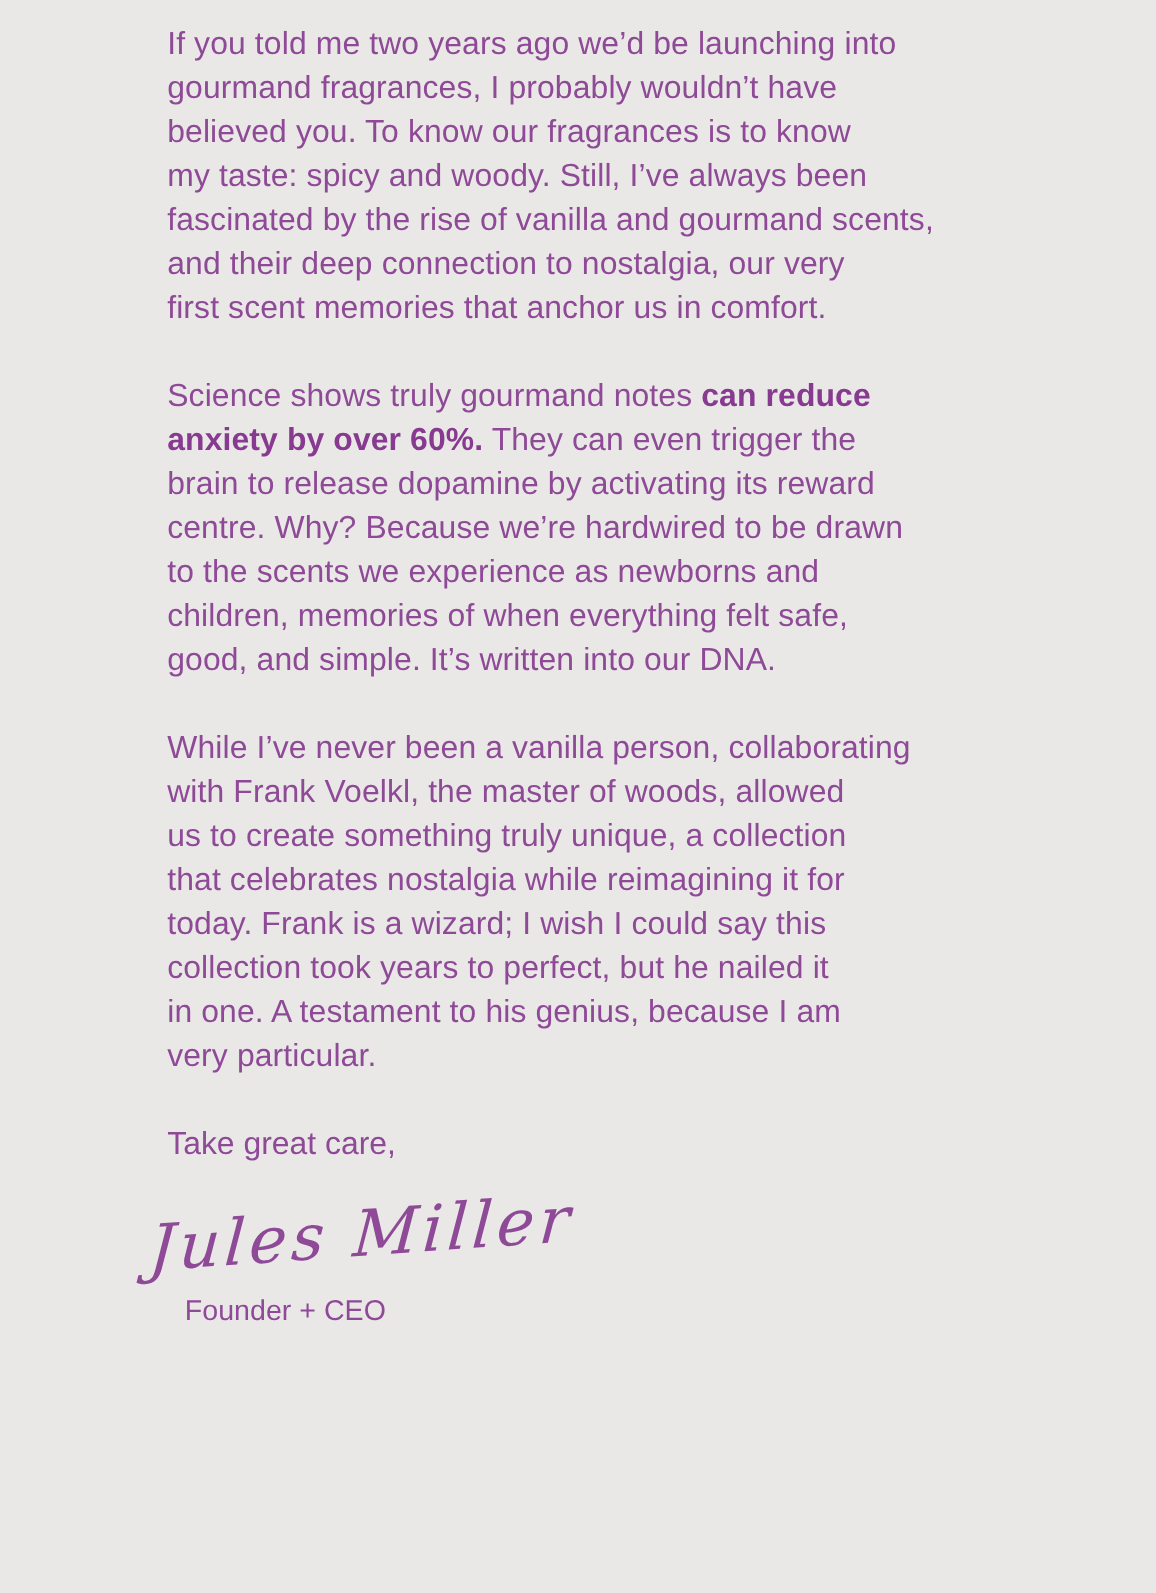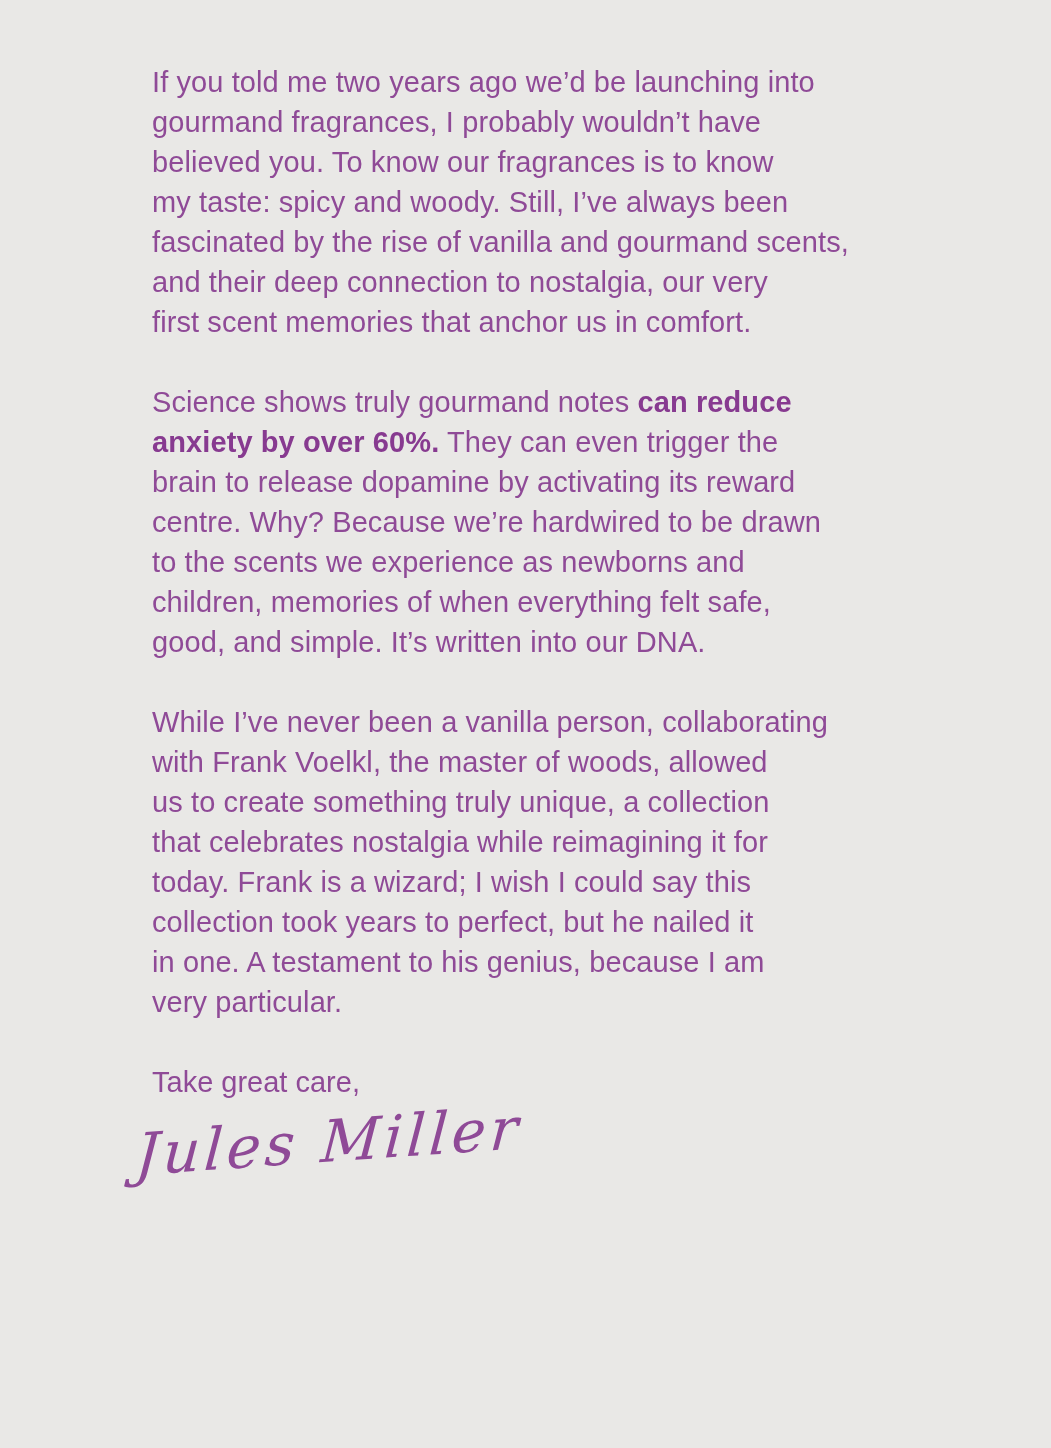--- a/index.html
+++ b/index.html
@@ -13,40 +13,40 @@
   }
   .page {
     position: relative;
     width: 1051px;
     height: 1448px;
     background: var(--bg);
     overflow: hidden;
     font-family: "Liberation Sans", sans-serif;
   }
   .letter {
-    padding: 62px 100px 0 152px;
+    padding: 20px 100px 0 152px;
     width: 100%;
   }
   .para {
     white-space: pre-line;
     font-size: 29px;
     line-height: 40px;
     color: var(--body-text);
     margin-bottom: 40px;
     letter-spacing: 0.1px;
   }
   .para strong {
     font-weight: 700;
     color: var(--bold-text);
   }
   .closing {
     font-size: 29px;
     line-height: 40px;
     color: var(--body-text);
-    margin-bottom: 14px;
+    margin-bottom: 36px;
   }
   .signature-block {
     position: relative;
   }
   .signature-name {
     font-family: "DejaVu Serif", serif;
     font-style: italic;
     font-size: 58px;
     line-height: 78px;
     color: var(--body-text);
@@ -92,16 +92,17 @@
 today. Frank is a wizard; I wish I could say this
 collection took years to perfect, but he nailed it
 in one. A testament to his genius, because I am
 very particular.</p>
 
 
     <p class="closing">Take great care,</p>
 
     <div class="signature-block">
       <div class="signature-name">Jules Miller</div>
+      <div class="signature-role">Founder + CEO</div>
     </div>
 
   </div>
 </div>
 
 </body></html>

